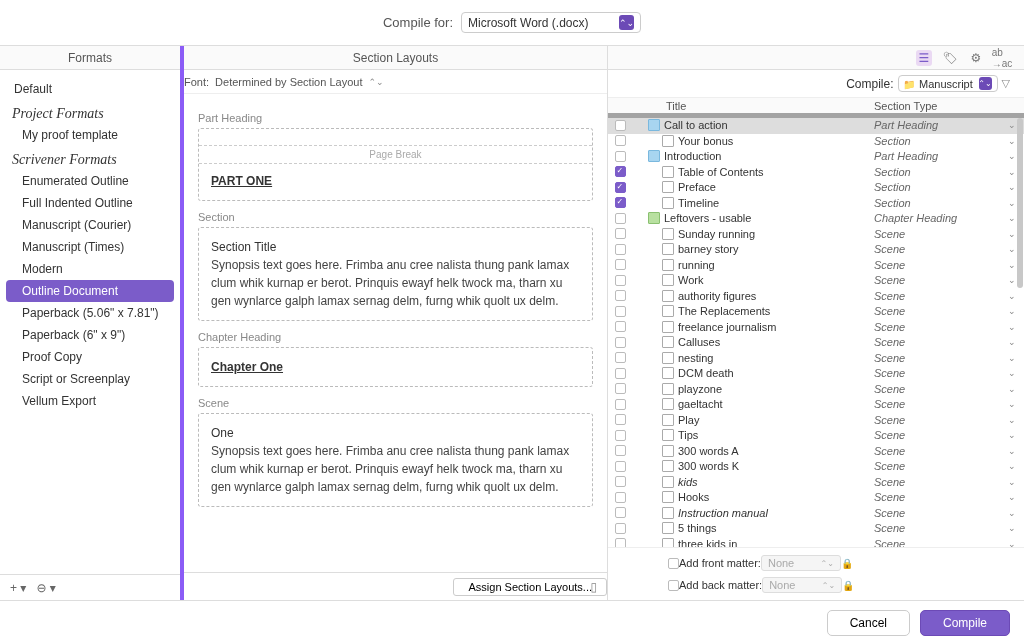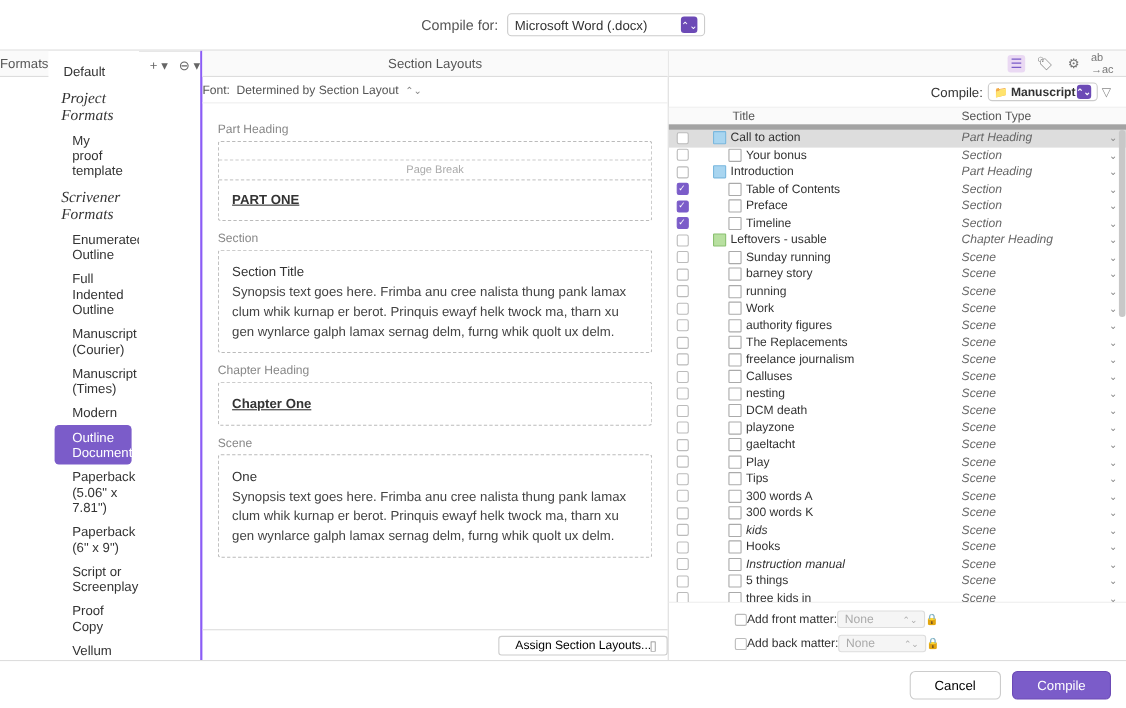--- a/index.html
+++ b/index.html
@@ -2,21 +2,21 @@
 <html><head>
 <meta charset="utf-8">
 <style>
 * { margin: 0; padding: 0; box-sizing: border-box; font-family: -apple-system, BlinkMacSystemFont, "Segoe UI", Helvetica, Arial, sans-serif; }
 body { background: #fff; font-size: 12px; color: #333; width: 1024px; height: 644px; overflow: hidden; display: flex; flex-direction: column; }
 .topbar { height: 46px; border-bottom: 1px solid #ddd; display: flex; align-items: center; justify-content: center; gap: 8px; }
 .topbar-label { font-size: 13px; color: #555; }
 .topbar-select { display: flex; align-items: center; border: 1px solid #ccc; border-radius: 4px; padding: 2px 6px; min-width: 180px; justify-content: space-between; background: #fff; }
 .topbar-select .chev { background: #6c4ab6; color: #fff; border-radius: 3px; width: 15px; height: 15px; display: inline-flex; align-items: center; justify-content: center; font-size: 9px; }
 .main { display: flex; flex: 1; overflow: hidden; }
-.col-left { width: 184px; border-right: 2px solid #8b5cf6; display: flex; flex-direction: row; }
+.col-left { width: 184px; border-right: 4px solid #8b5cf6; display: flex; flex-direction: column; }
 .col-center { width: 424px; border-right: 1px solid #ddd; display: flex; flex-direction: column; }
 .col-right { flex: 1; display: flex; flex-direction: column; }
 .col-header { height: 24px; border-bottom: 1px solid #ddd; display: flex; align-items: center; justify-content: center; font-size: 12px; color: #555; background: #fafafa; }
 .formats-body { flex: 1; overflow-y: auto; padding-top: 8px; }
 .fmt-item { padding: 4px 14px; font-size: 12px; cursor: default; }
 .fmt-group { padding: 6px 12px 2px; font-style: italic; font-family: Georgia, serif; font-size: 14px; color: #333; }
 .fmt-child { padding-left: 22px; }
 .fmt-sel { background: #7b5cc9; color: #fff; border-radius: 4px; margin: 0 6px; padding-left: 16px; }
 .formats-footer { height: 26px; border-top: 1px solid #ddd; display: flex; align-items: center; gap: 10px; padding-left: 10px; color: #666; }
 .center-subhead { height: 24px; border-bottom: 1px solid #eee; display: flex; align-items: center; gap: 6px; font-size: 11px; color: #555; }
@@ -27,21 +27,21 @@
 .part-title { font-weight: bold; text-decoration: underline; }
 .sect-title { font-weight: normal; }
 .synopsis { color: #444; font-size: 12px; }
 .center-footer { height: 28px; border-top: 1px solid #ddd; display: flex; align-items: center; justify-content: flex-end; position: relative; }
 .assign-btn { border: 1px solid #ccc; background: #fff; border-radius: 3px; padding: 2px 14px; font-size: 11px; }
 .page-icon { position: absolute; right: 10px; color: #888; }
 .right-toolbar { height: 24px; border-bottom: 1px solid #ddd; display: flex; align-items: center; justify-content: flex-end; gap: 10px; padding-right: 14px; background: #fafafa; }
 .tb-icon { width: 16px; height: 16px; display: inline-flex; align-items: center; justify-content: center; color: #777; font-size: 12px; }
 .tb-icon.active { background: #ead9f3; border-radius: 3px; color: #7b5cc9; }
 .right-compile-row { height: 28px; border-bottom: 1px solid #eee; display: flex; align-items: center; justify-content: flex-end; gap: 4px; padding-right: 14px; font-size: 12px; }
-.compile-select { display: flex; align-items: center; border: 1px solid #ccc; border-radius: 4px; padding: 1px 5px; min-width: 100px; justify-content: space-between; background: #fff; font-size: 11px; font-weight: bold; }
+.compile-select { display: flex; align-items: center; border: 1px solid #ccc; border-radius: 4px; padding: 1px 5px; min-width: 100px; justify-content: space-between; background: #fff; font-size: 11px; }
 .compile-select .chev { background: #6c4ab6; color: #fff; border-radius: 3px; width: 13px; height: 13px; display: inline-flex; align-items: center; justify-content: center; font-size: 8px; }
 .tree-header { height: 20px; border-bottom: 5px solid #a3a3a3; display: flex; align-items: center; font-size: 11px; color: #555; background: #fafafa; }
 .th-title { flex: 1; padding-left: 34px; }
 .th-type { width: 150px; }
 .tree-body { flex: 1; overflow-y: auto; position: relative; }
 .tree-row { height: 15.5px; display: flex; align-items: center; font-size: 11px; border-bottom: 1px solid transparent; }
 .tree-row.selected { background: #ddd; }
 .tr-check { width: 24px; display: flex; align-items: center; justify-content: center; }
 .chk { width: 11px; height: 11px; border: 1px solid #bbb; border-radius: 2px; background: #fff; }
 .chk.on { background: #7b5cc9; border-color: #7b5cc9; position: relative; }
@@ -87,22 +87,22 @@
         <div class="fmt-item fmt-child">My proof template</div>
         <div class="fmt-group">Scrivener Formats</div>
         <div class="fmt-item fmt-child">Enumerated Outline</div>
         <div class="fmt-item fmt-child">Full Indented Outline</div>
         <div class="fmt-item fmt-child">Manuscript (Courier)</div>
         <div class="fmt-item fmt-child">Manuscript (Times)</div>
         <div class="fmt-item fmt-child">Modern</div>
         <div class="fmt-item fmt-child fmt-sel">Outline Document</div>
         <div class="fmt-item fmt-child">Paperback (5.06" x 7.81")</div>
         <div class="fmt-item fmt-child">Paperback (6" x 9")</div>
+        <div class="fmt-item fmt-child">Proof Copy</div>
         <div class="fmt-item fmt-child">Script or Screenplay</div>
-        <div class="fmt-item fmt-child">Proof Copy</div>
         <div class="fmt-item fmt-child">Vellum Export</div>
       </div>
     <div class="formats-footer">
       <span>+&nbsp;▾</span>
       <span>⊖&nbsp;▾</span>
     </div>
   </div>
 
   <div class="col-center">
     <div class="col-header">Section Layouts</div>

